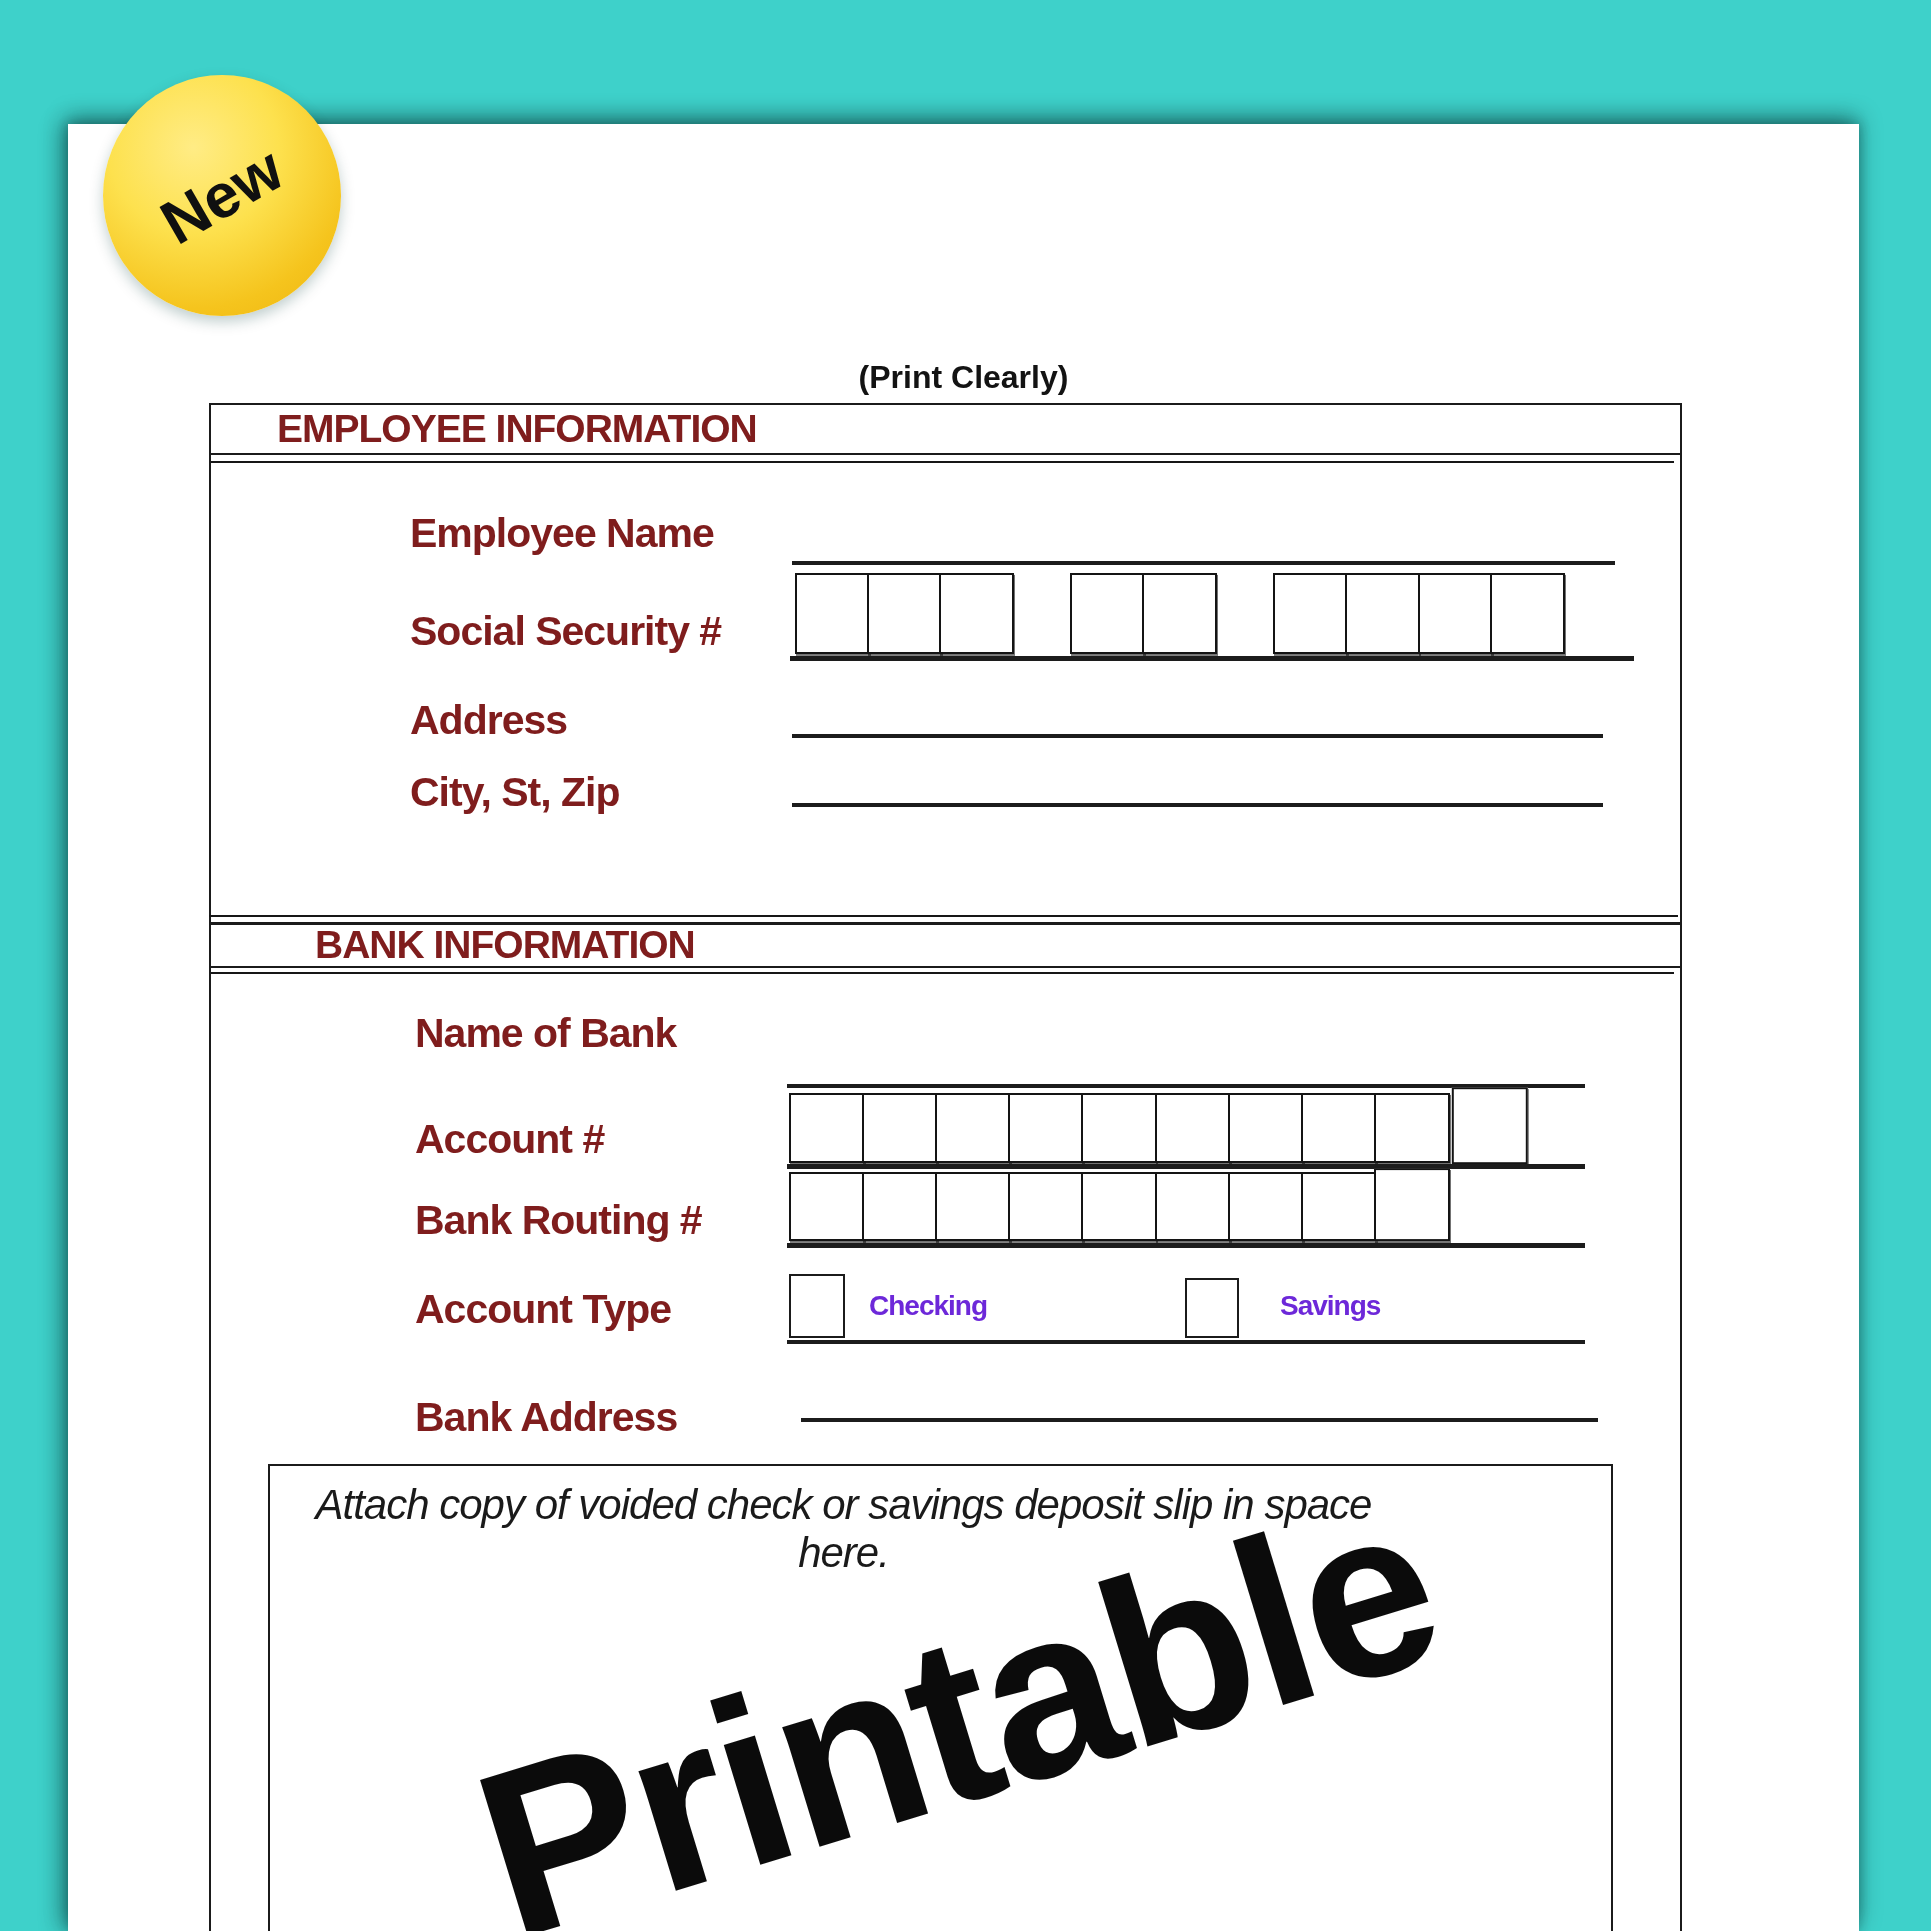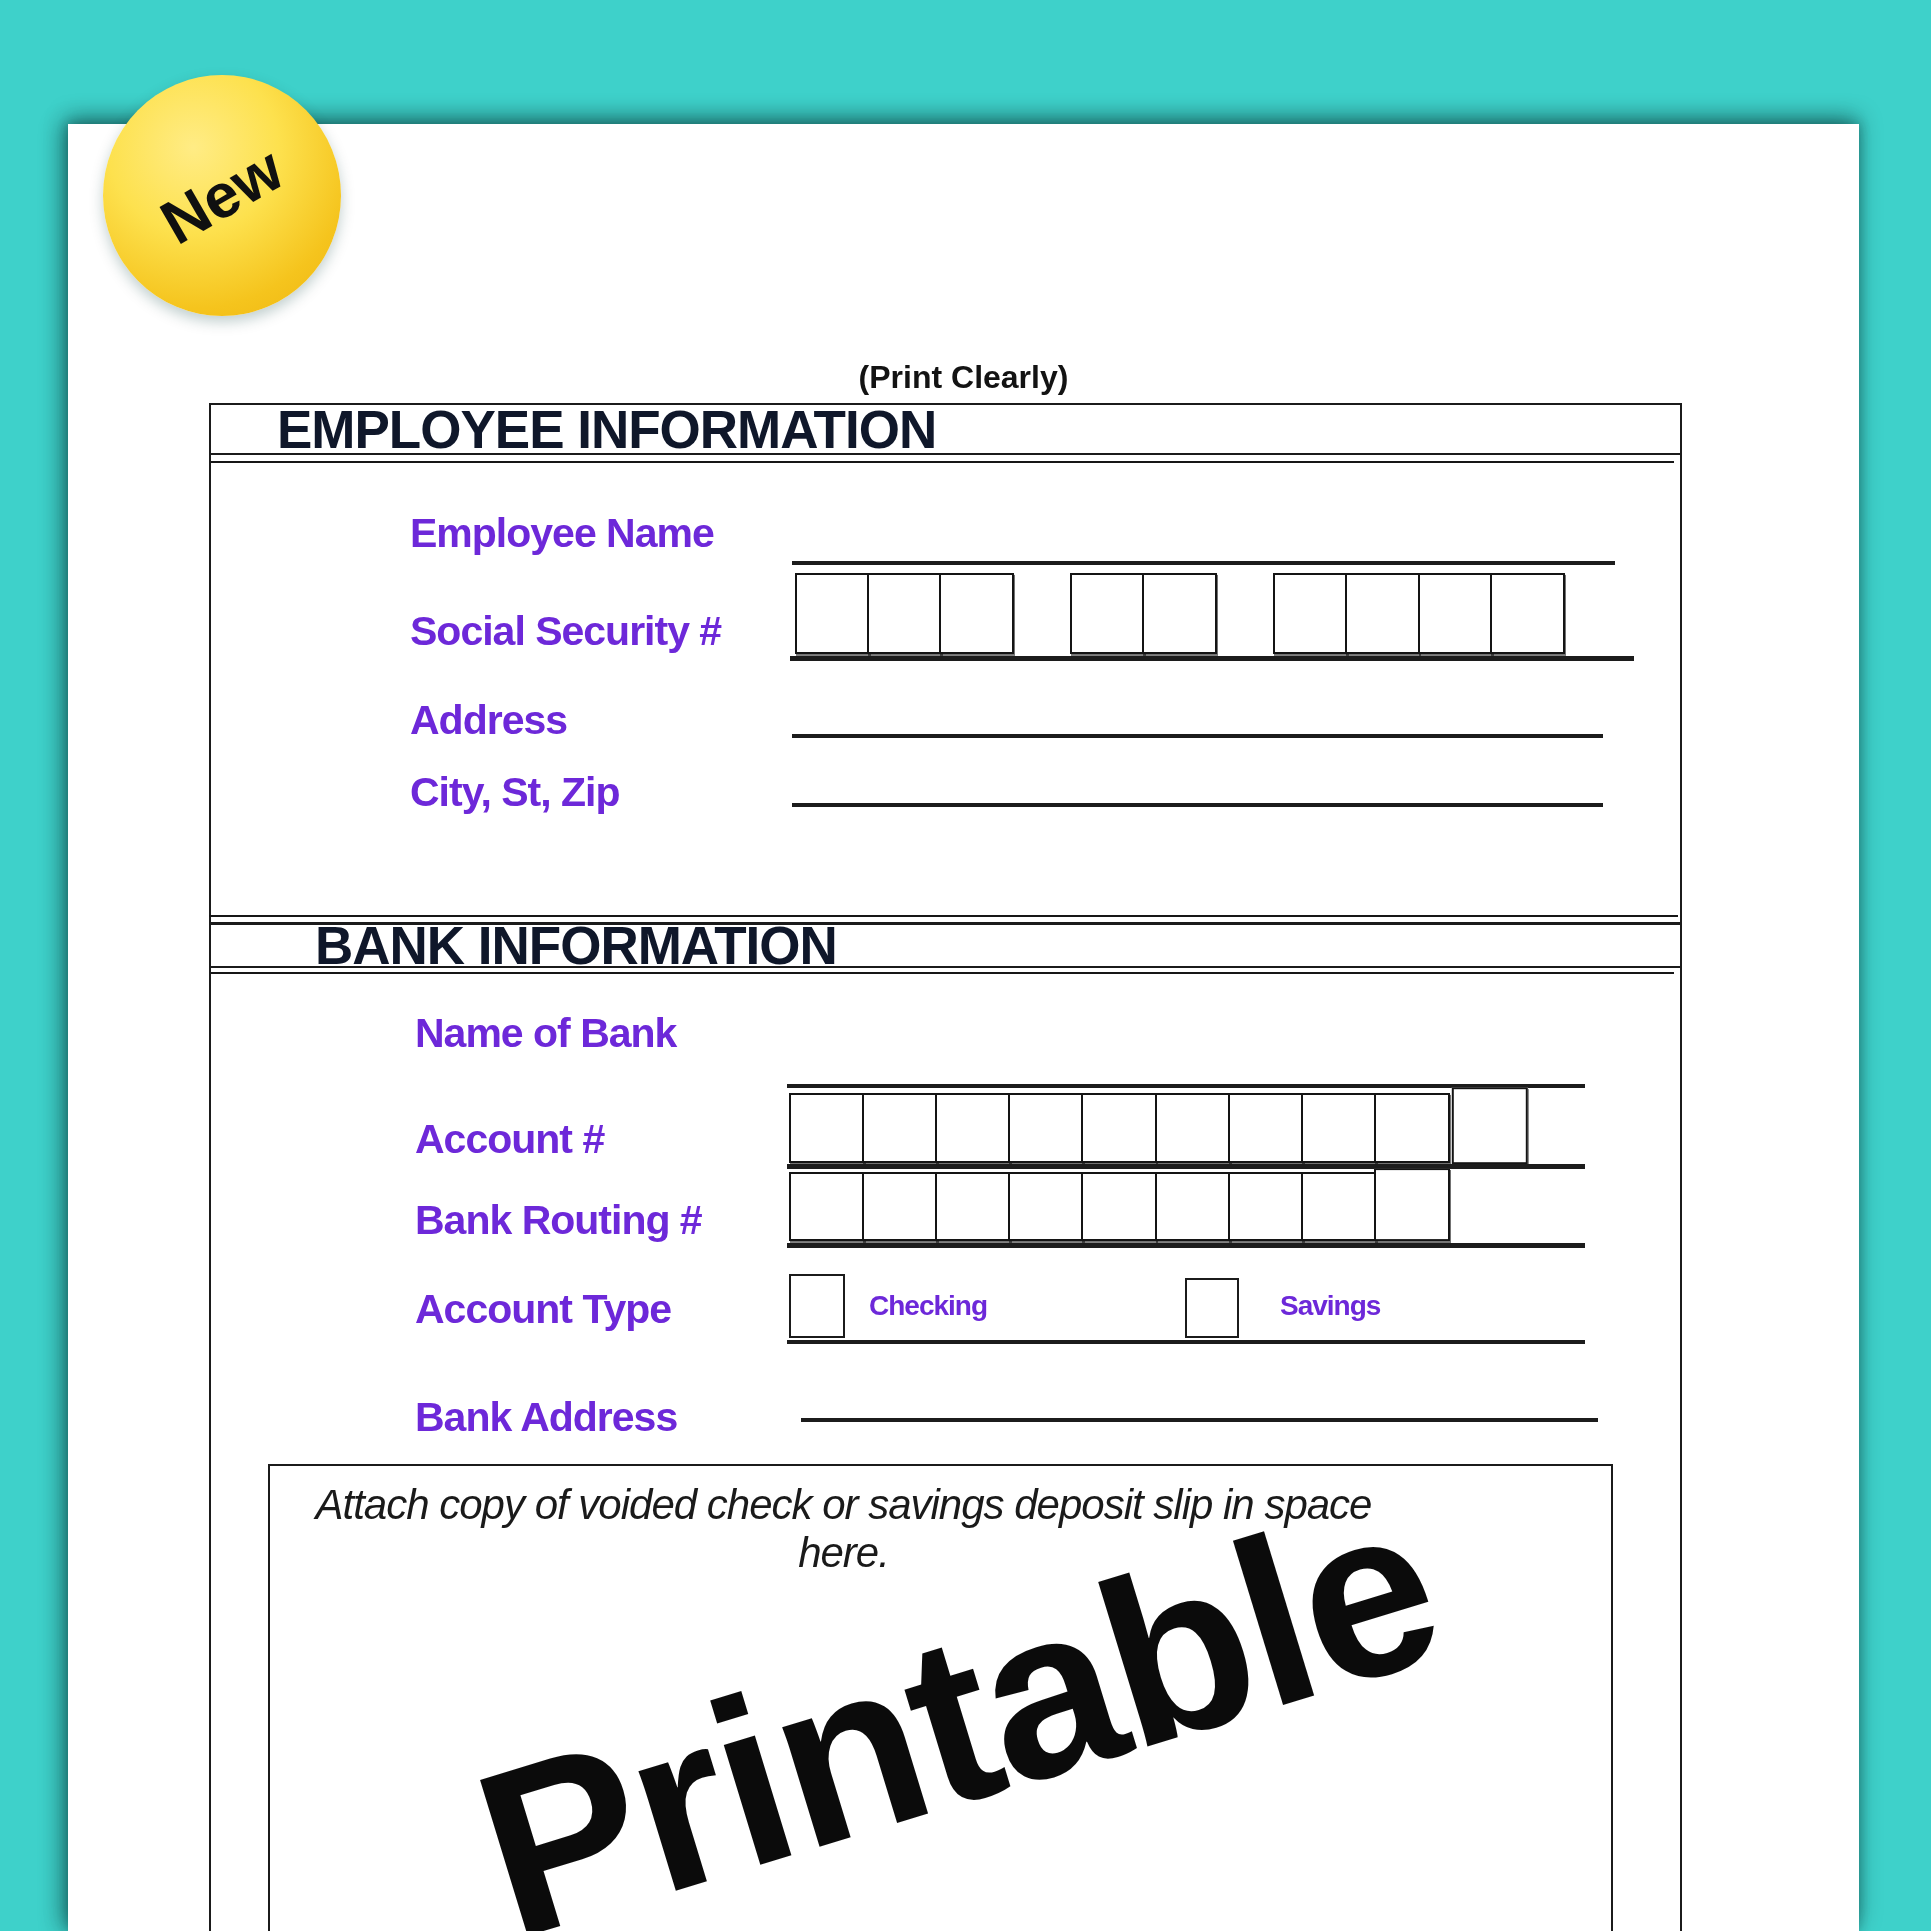--- a/index.html
+++ b/index.html
@@ -46,27 +46,27 @@
   .sec{position:absolute;border:2.9px solid #1b1b1b;background:transparent;}
   .sec.employee{left:209px;top:403px;width:1469px;height:518px;}
   .sec.bank{left:209px;top:922px;width:1469px;height:1009px;border-bottom:none;}
   .sec-band{
     position:absolute;left:0;top:0;right:0;height:48px;
     border-bottom:2.9px solid #1b1b1b;
     display:flex;align-items:center;
   }
   .sec.bank .sec-band{height:42px;padding-left:38px;}
   .sec-band span{
-    padding-left:66px;font-size:53px;font-weight:700;letter-spacing:-1px;color:#0f172a;text-align:center;
+    padding-left:66px;font-size:39px;font-weight:700;letter-spacing:-1px;color:#7f1d1d;text-align:center;
   }
   .hairline{position:absolute;height:1.9px;background:#161616;}
 
   
   .lbl{
-    position:absolute;font-size:41px;font-weight:700;letter-spacing:-1px;color:#6d28d9;white-space:nowrap;
+    position:absolute;font-size:41px;font-weight:700;letter-spacing:-1px;color:#7f1d1d;white-space:nowrap;
   }
   .wline{position:absolute;background:#1c1c1c;}
 
   
   .box-row{position:absolute;display:flex;gap:56px;}
   .box-group{display:flex;}
   .cell-box{
     width:75px;height:81px;background:#fff;border:2.9px solid #141414;margin-left:-2.9px;
     box-sizing:border-box;box-shadow:1px 1.9px 0 rgba(0,0,0,.55);
   }

